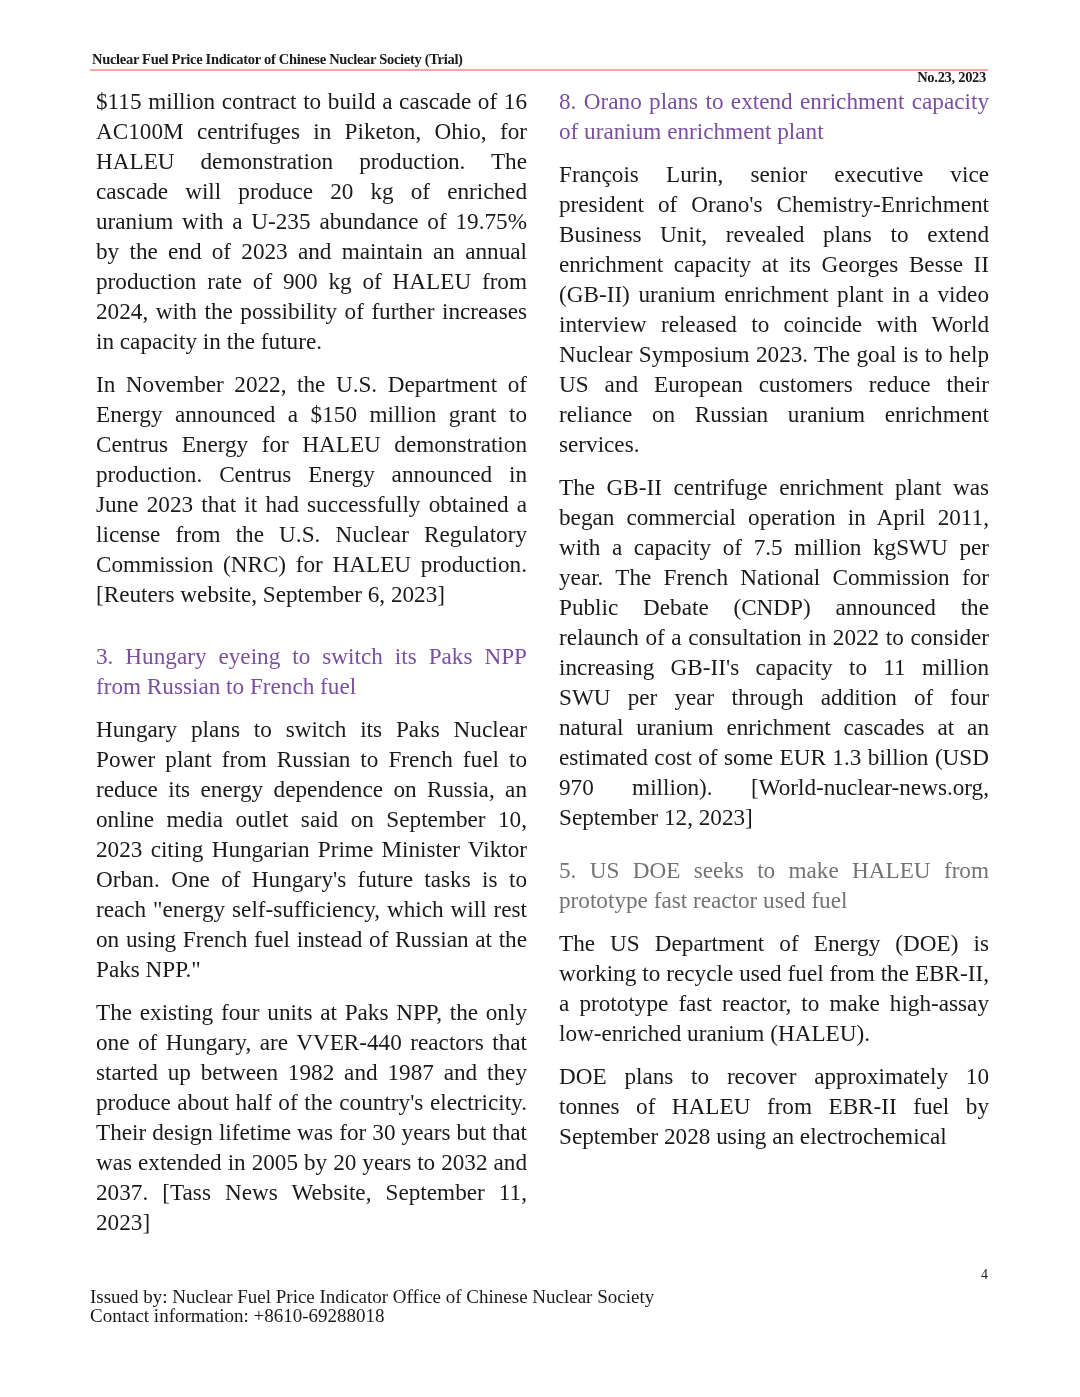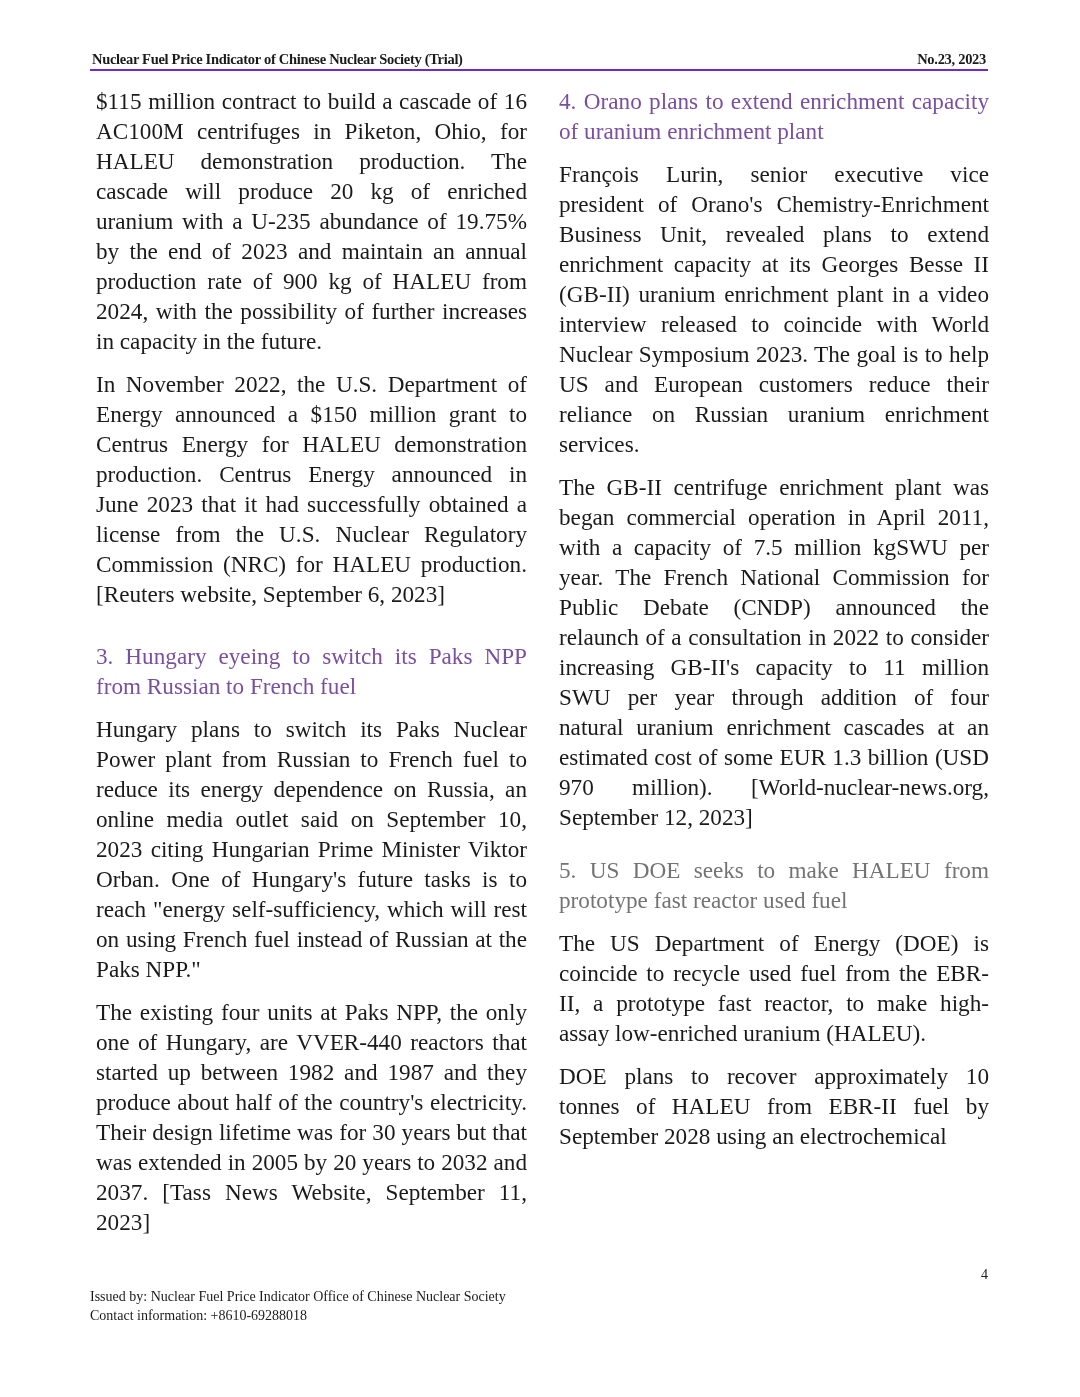--- a/index.html
+++ b/index.html
@@ -2,65 +2,65 @@
 <html><head>
 <meta charset="utf-8">
 <style>
   html, body { margin: 0; padding: 0; background: #ffffff; }
   body {
     width: 1080px; height: 1397px; position: relative; overflow: hidden;
     font-family: "Liberation Serif", serif; color: #1a1a1a;
   }
   .header {
     position: absolute; left: 90px; top: 49px; width: 898px; height: 20px;
-    border-bottom: 2px solid #6d28d9;
+    border-bottom: 2px solid #fca5a5;
     font-weight: bold; font-size: 14.5px; letter-spacing: -0.3px;
   }
   .header .left { position: absolute; left: 2px; top: 2px; }
-  .header .right { position: absolute; right: 2px; top: 2px; }
+  .header .right { position: absolute; right: 2px; top: 20px; }
   .col {
     position: absolute; top: 86px; font-size: 23.2px; line-height: 30px;
   }
   .col.left { left: 96px; width: 431px; }
   .col.right { left: 559px; width: 430px; }
   .col p { margin: 0 0 13px 0; text-align: justify; }
   .col h2 {
     margin: 0 0 13px 0; font-weight: normal; font-size: 23.2px; line-height: 30px;
     color: #7a4fa0; text-align: justify;
   }
   .col p + h2 { margin-top: 23px; }
   .page-number {
     position: absolute; right: 92px; top: 1267px; font-size: 14px;
   }
   .footer {
-    position: absolute; left: 90px; top: 1287px; font-size: 14px; line-height: 19px;
+    position: absolute; left: 90px; top: 1287px; font-size: 19px; line-height: 19px;
   }
 </style>
 </head>
 <body style="color: rgb(26, 26, 26);">
 
 <div class="header">
   <span class="left">Nuclear Fuel Price Indicator of Chinese Nuclear Society (Trial)</span>
   <span class="right">No.23, 2023</span>
 </div>
 
 <div class="col left">
   <p>$115 million contract to build a cascade of 16 AC100M centrifuges in Piketon, Ohio, for HALEU demonstration production. The cascade will produce 20 kg of enriched uranium with a U-235 abundance of 19.75% by the end of 2023 and maintain an annual production rate of 900 kg of HALEU from 2024, with the possibility of further increases in capacity in the future.</p>
   <p>In November 2022, the U.S. Department of Energy announced a $150 million grant to Centrus Energy for HALEU demonstration production. Centrus Energy announced in June 2023 that it had successfully obtained a license from the U.S. Nuclear Regulatory Commission (NRC) for HALEU production. [Reuters website, September 6, 2023]</p>
   <h2 style="color: rgb(122, 79, 160); margin-top: 32px;">3. Hungary eyeing to switch its Paks NPP from Russian to French fuel</h2>
   <p>Hungary plans to switch its Paks Nuclear Power plant from Russian to French fuel to reduce its energy dependence on Russia, an online media outlet said on September 10, 2023 citing Hungarian Prime Minister Viktor Orban. One of Hungary's future tasks is to reach "energy self-sufficiency, which will rest on using French fuel instead of Russian at the Paks NPP."</p>
   <p>The existing four units at Paks NPP, the only one of Hungary, are VVER-440 reactors that started up between 1982 and 1987 and they produce about half of the country's electricity. Their design lifetime was for 30 years but that was extended in 2005 by 20 years to 2032 and 2037. [Tass News Website, September 11, 2023]</p>
 </div>
 
 <div class="col right">
-  <h2 style="color: rgb(122, 79, 160);">4. Orano plans to extend enrichment capacity of uranium enrichment plant</h2>
+  <h2 style="color: rgb(122, 79, 160);">8. Orano plans to extend enrichment capacity of uranium enrichment plant</h2>
   <p>François Lurin, senior executive vice president of Orano's Chemistry-Enrichment Business Unit, revealed plans to extend enrichment capacity at its Georges Besse II (GB-II) uranium enrichment plant in a video interview released to coincide with World Nuclear Symposium 2023. The goal is to help US and European customers reduce their reliance on Russian uranium enrichment services.</p>
   <p>The GB-II centrifuge enrichment plant was began commercial operation in April 2011, with a capacity of 7.5 million kgSWU per year. The French National Commission for Public Debate (CNDP) announced the relaunch of a consultation in 2022 to consider increasing GB-II's capacity to 11 million SWU per year through addition of four natural uranium enrichment cascades at an estimated cost of some EUR 1.3 billion (USD 970 million). [World-nuclear-news.org, September 12, 2023]</p>
   <h2 style="color: #737373;">5. US DOE seeks to make HALEU from prototype fast reactor used fuel</h2>
-  <p>The US Department of Energy (DOE) is coincide to recycle used fuel from the EBR-II, a prototype fast reactor, to make high-assay low-enriched uranium (HALEU).</p>
+  <p>The US Department of Energy (DOE) is working to recycle used fuel from the EBR-II, a prototype fast reactor, to make high-assay low-enriched uranium (HALEU).</p>
   <p>DOE plans to recover approximately 10 tonnes of HALEU from EBR-II fuel by September 2028 using an electrochemical</p>
 </div>
 
 <div class="page-number">4</div>
 
 <div class="footer">
   <div>Issued by: Nuclear Fuel Price Indicator Office of Chinese Nuclear Society</div>
   <div>Contact information: +8610-69288018</div>
 </div>
 

